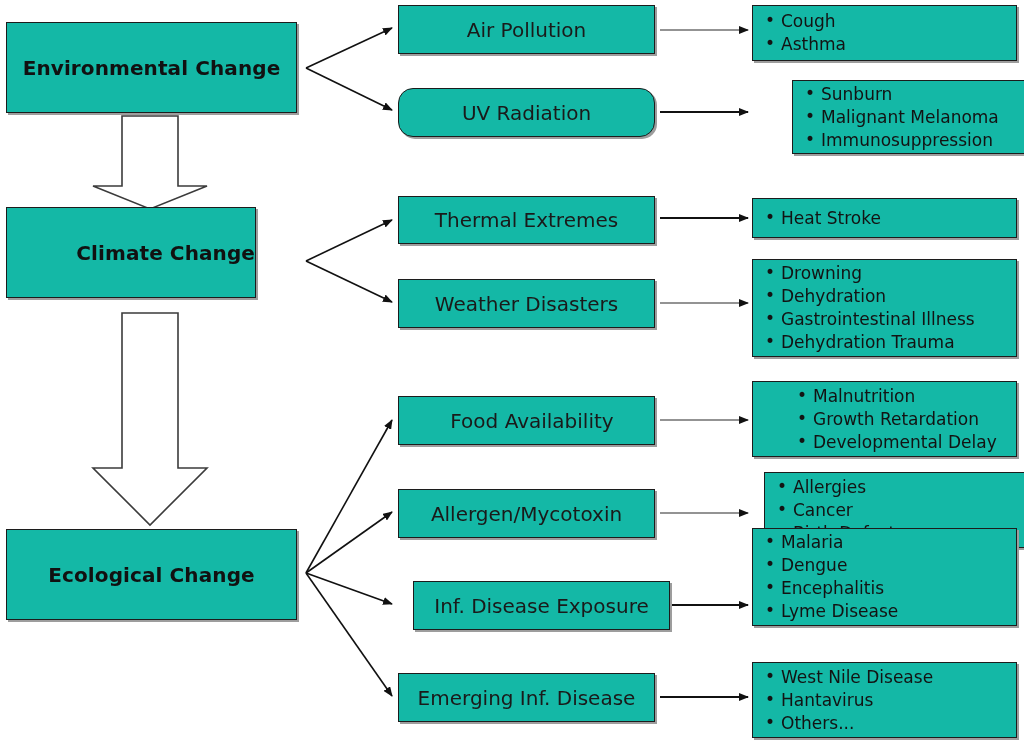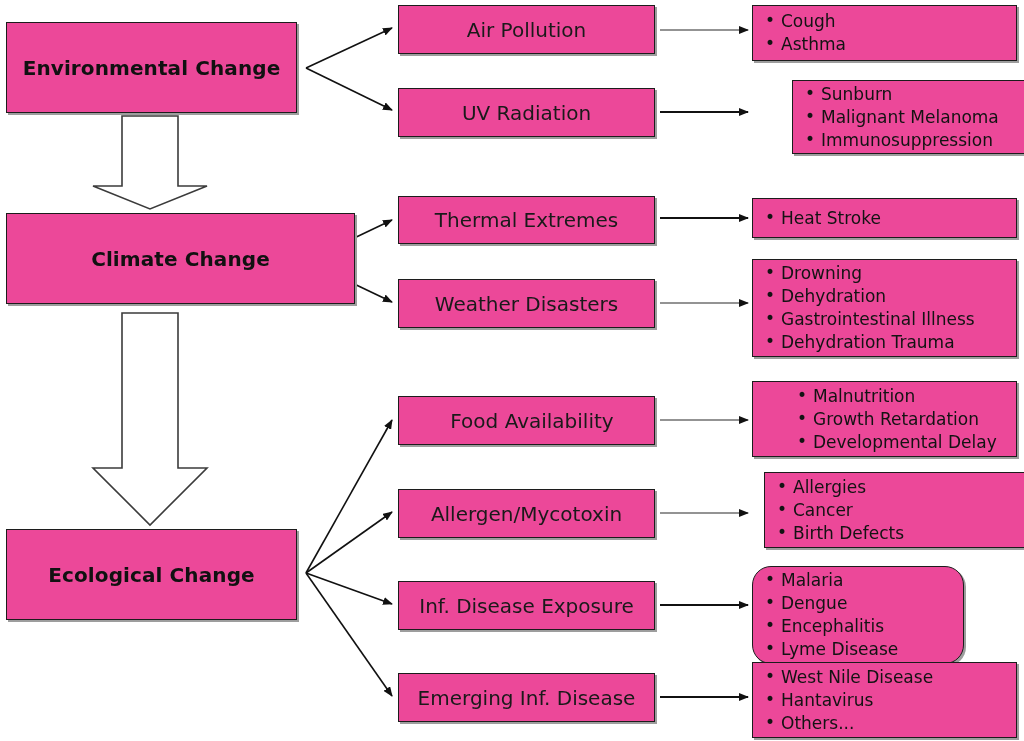--- a/index.html
+++ b/index.html
@@ -19,21 +19,21 @@
     position: absolute;
     left: 0;
     top: 0;
     width: 1024px;
     height: 741px;
     pointer-events: none;
   }
   .node {
     position: absolute;
     box-sizing: border-box;
-    background: #ec4899;
+    background: #14b8a6;
     border: 1.6px solid #1c1c1c;
     box-shadow: 2px 2px 0 #9d9d9d;
     display: flex;
     align-items: center;
   }
   .node.level1 {
     justify-content: center;
     border-width: 1.8px;
   }
   .node.level1 .label {
@@ -111,53 +111,53 @@
     <line x1="660" y1="420" x2="748" y2="420" stroke="#6f6f6f" stroke-width="1.4" marker-end="url(#arrowhead)"></line>
     <line x1="660" y1="513" x2="748" y2="513" stroke="#6f6f6f" stroke-width="1.4" marker-end="url(#arrowhead)"></line>
     <line x1="660" y1="605" x2="748" y2="605" stroke="#111111" stroke-width="1.8" marker-end="url(#arrowhead)"></line>
     <line x1="660" y1="697" x2="748" y2="697" stroke="#111111" stroke-width="2.2" marker-end="url(#arrowhead)"></line>
   </svg>
 
   <div class="node level1" style="left:6px; top:22px; width:291px; height:91px;">
     <span class="label">Environmental Change</span>
   </div>
 
-  <div class="node level1" style="left:6px; top:213px; width:349px; height:91px;">
+  <div class="node level1" style="left:6px; top:207px; width:250px; height:91px;justify-content:flex-end;">
     <span class="label">Climate Change</span>
   </div>
 
   <div class="node level1" style="left:6px; top:529px; width:291px; height:91px;">
     <span class="label">Ecological Change</span>
   </div>
 
   <div class="node level2" style="left:398px; top:5px; width:257px; height:49px;">
     <span class="label">Air Pollution</span>
   </div>
 
-  <div class="node level2" style="left:398px; top:88px; width:257px; height:49px;">
+  <div class="node level2" style="left:398px; top:88px; width:257px; height:49px;border-radius:15px;">
     <span class="label">UV Radiation</span>
   </div>
 
   <div class="node level2" style="left:398px; top:196px; width:257px; height:48px;">
     <span class="label">Thermal Extremes</span>
   </div>
 
   <div class="node level2" style="left:398px; top:279px; width:257px; height:49px;">
     <span class="label">Weather Disasters</span>
   </div>
 
   <div class="node level2" style="left:398px; top:396px; width:257px; height:49px;padding-left:11px;">
     <span class="label">Food Availability</span>
   </div>
 
   <div class="node level2" style="left:398px; top:489px; width:257px; height:49px;">
     <span class="label">Allergen/Mycotoxin</span>
   </div>
 
-  <div class="node level2" style="left:398px; top:581px; width:257px; height:49px;">
+  <div class="node level2" style="left:413px; top:581px; width:257px; height:49px;">
     <span class="label">Inf. Disease Exposure</span>
   </div>
 
   <div class="node level2" style="left:398px; top:673px; width:257px; height:49px;">
     <span class="label">Emerging Inf. Disease</span>
   </div>
 
   <div class="node level3" style="left:752px; top:5px; width:265px; height:56px;">
     <ul>
       <li>Cough</li>
@@ -197,21 +197,21 @@
   </div>
 
   <div class="node level3" style="left:752px; top:472px; width:265px; height:76px;margin-left:12px;">
     <ul>
       <li>Allergies</li>
       <li>Cancer</li>
       <li>Birth Defects</li>
     </ul>
   </div>
 
-  <div class="node level3" style="left:752px; top:566px; width:212px; height:98px;border-radius:19px;">
+  <div class="node level3" style="left:752px; top:528px; width:265px; height:98px;">
     <ul>
       <li>Malaria</li>
       <li>Dengue</li>
       <li>Encephalitis</li>
       <li>Lyme Disease</li>
     </ul>
   </div>
 
   <div class="node level3" style="left:752px; top:662px; width:265px; height:76px;">
     <ul>

